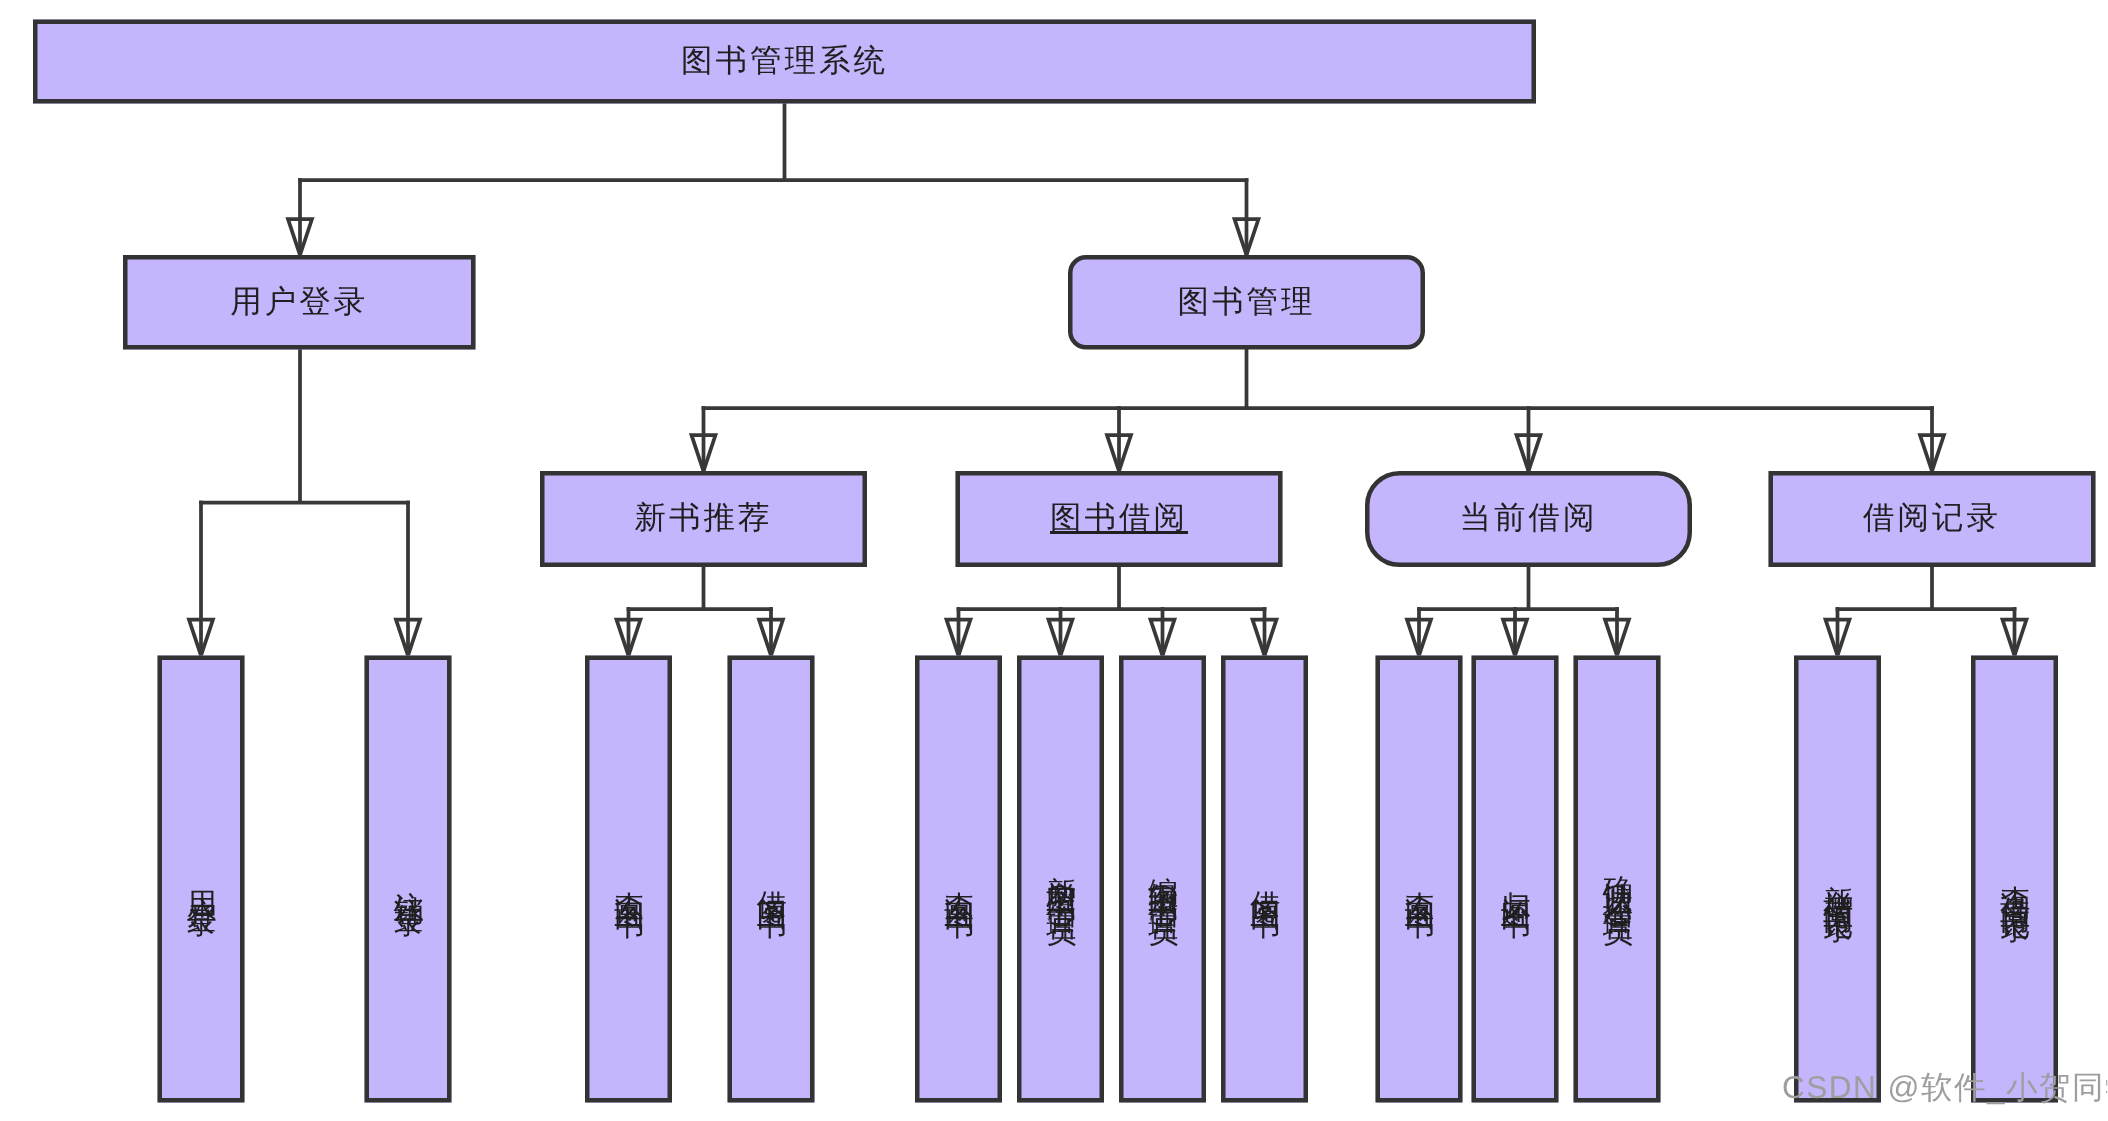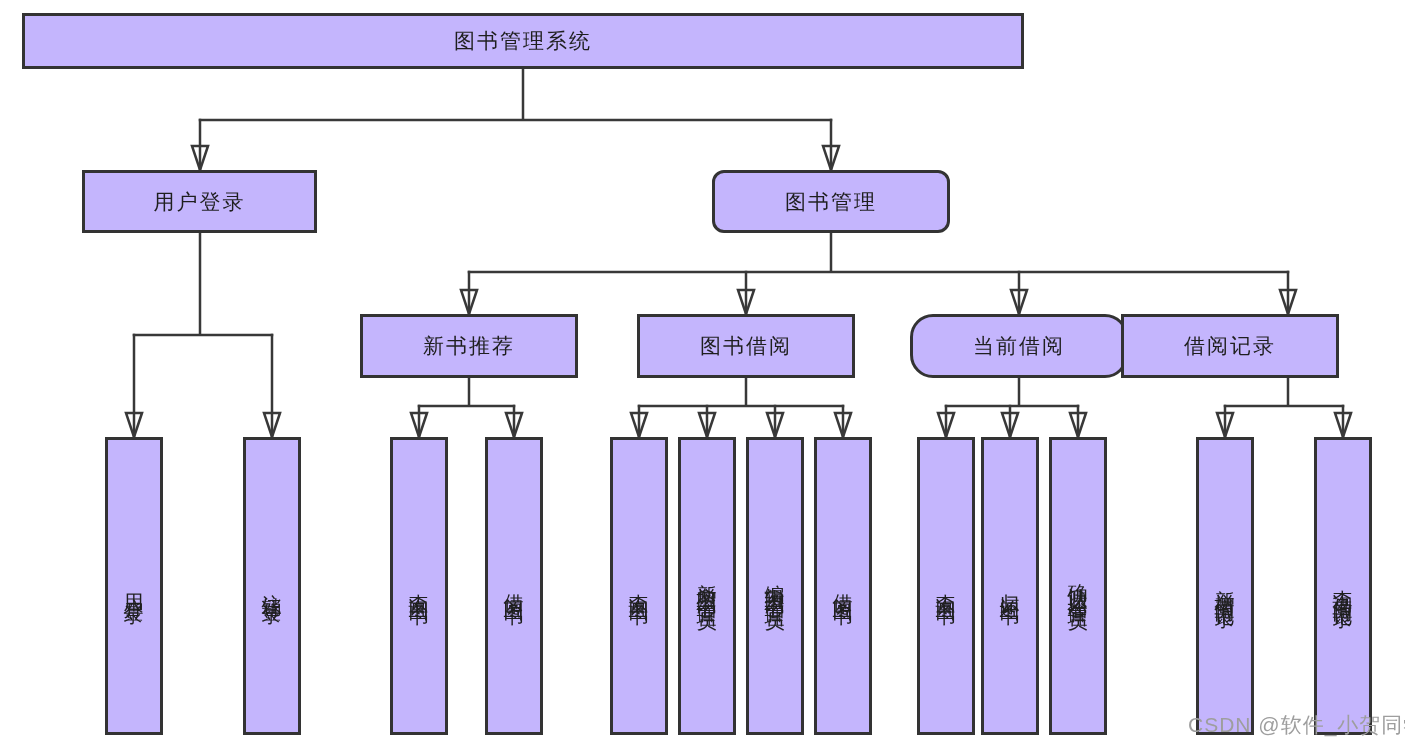--- a/index.html
+++ b/index.html
@@ -20,23 +20,23 @@
     top:437px; width:58px; height:298px; font-size:20px;
     writing-mode:vertical-rl; text-orientation:mixed; letter-spacing:4px;
   }
   
   .b-root   { left:22px;  top:13px;  width:1002px; height:56px; }
   
   .b-login  { left:82px;  top:170px; width:235px; height:63px; }
   .b-mgmt   { left:712px; top:170px; width:238px; height:63px;border-radius:12px; }
   
   .b-rec    { left:360px;  top:314px; width:218px; height:64px; }
-  .b-bor    { left:637px;  top:314px; width:218px; height:64px; }
+  .b-bor    { left:637px;  top:314px; width:218px; height:64px;text-decoration:underline; }
   .b-cur    { left:910px;  top:314px; width:218px; height:64px;border-radius:23px; }
-  .b-his    { left:1121px; top:314px; width:218px; height:64px; }
+  .b-his    { left:1179px; top:314px; width:218px; height:64px; }
   
   .l1  { left:105px; }  .l2  { left:243px; }
   .l3  { left:390px; }  .l4  { left:485px; }
   .l5  { left:610px; }  .l6  { left:678px; }
   .l7  { left:746px; }  .l8  { left:814px; }
   .l9  { left:917px; }  .l10 { left:981px; } .l11 { left:1049px; }
   .l12 { left:1196px; } .l13 { left:1314px; }
   .watermark {
     position:absolute; left:1188px; top:711px; z-index:3;
     font-size:21px; color:#9e9e9e; letter-spacing:1px; white-space:nowrap;

